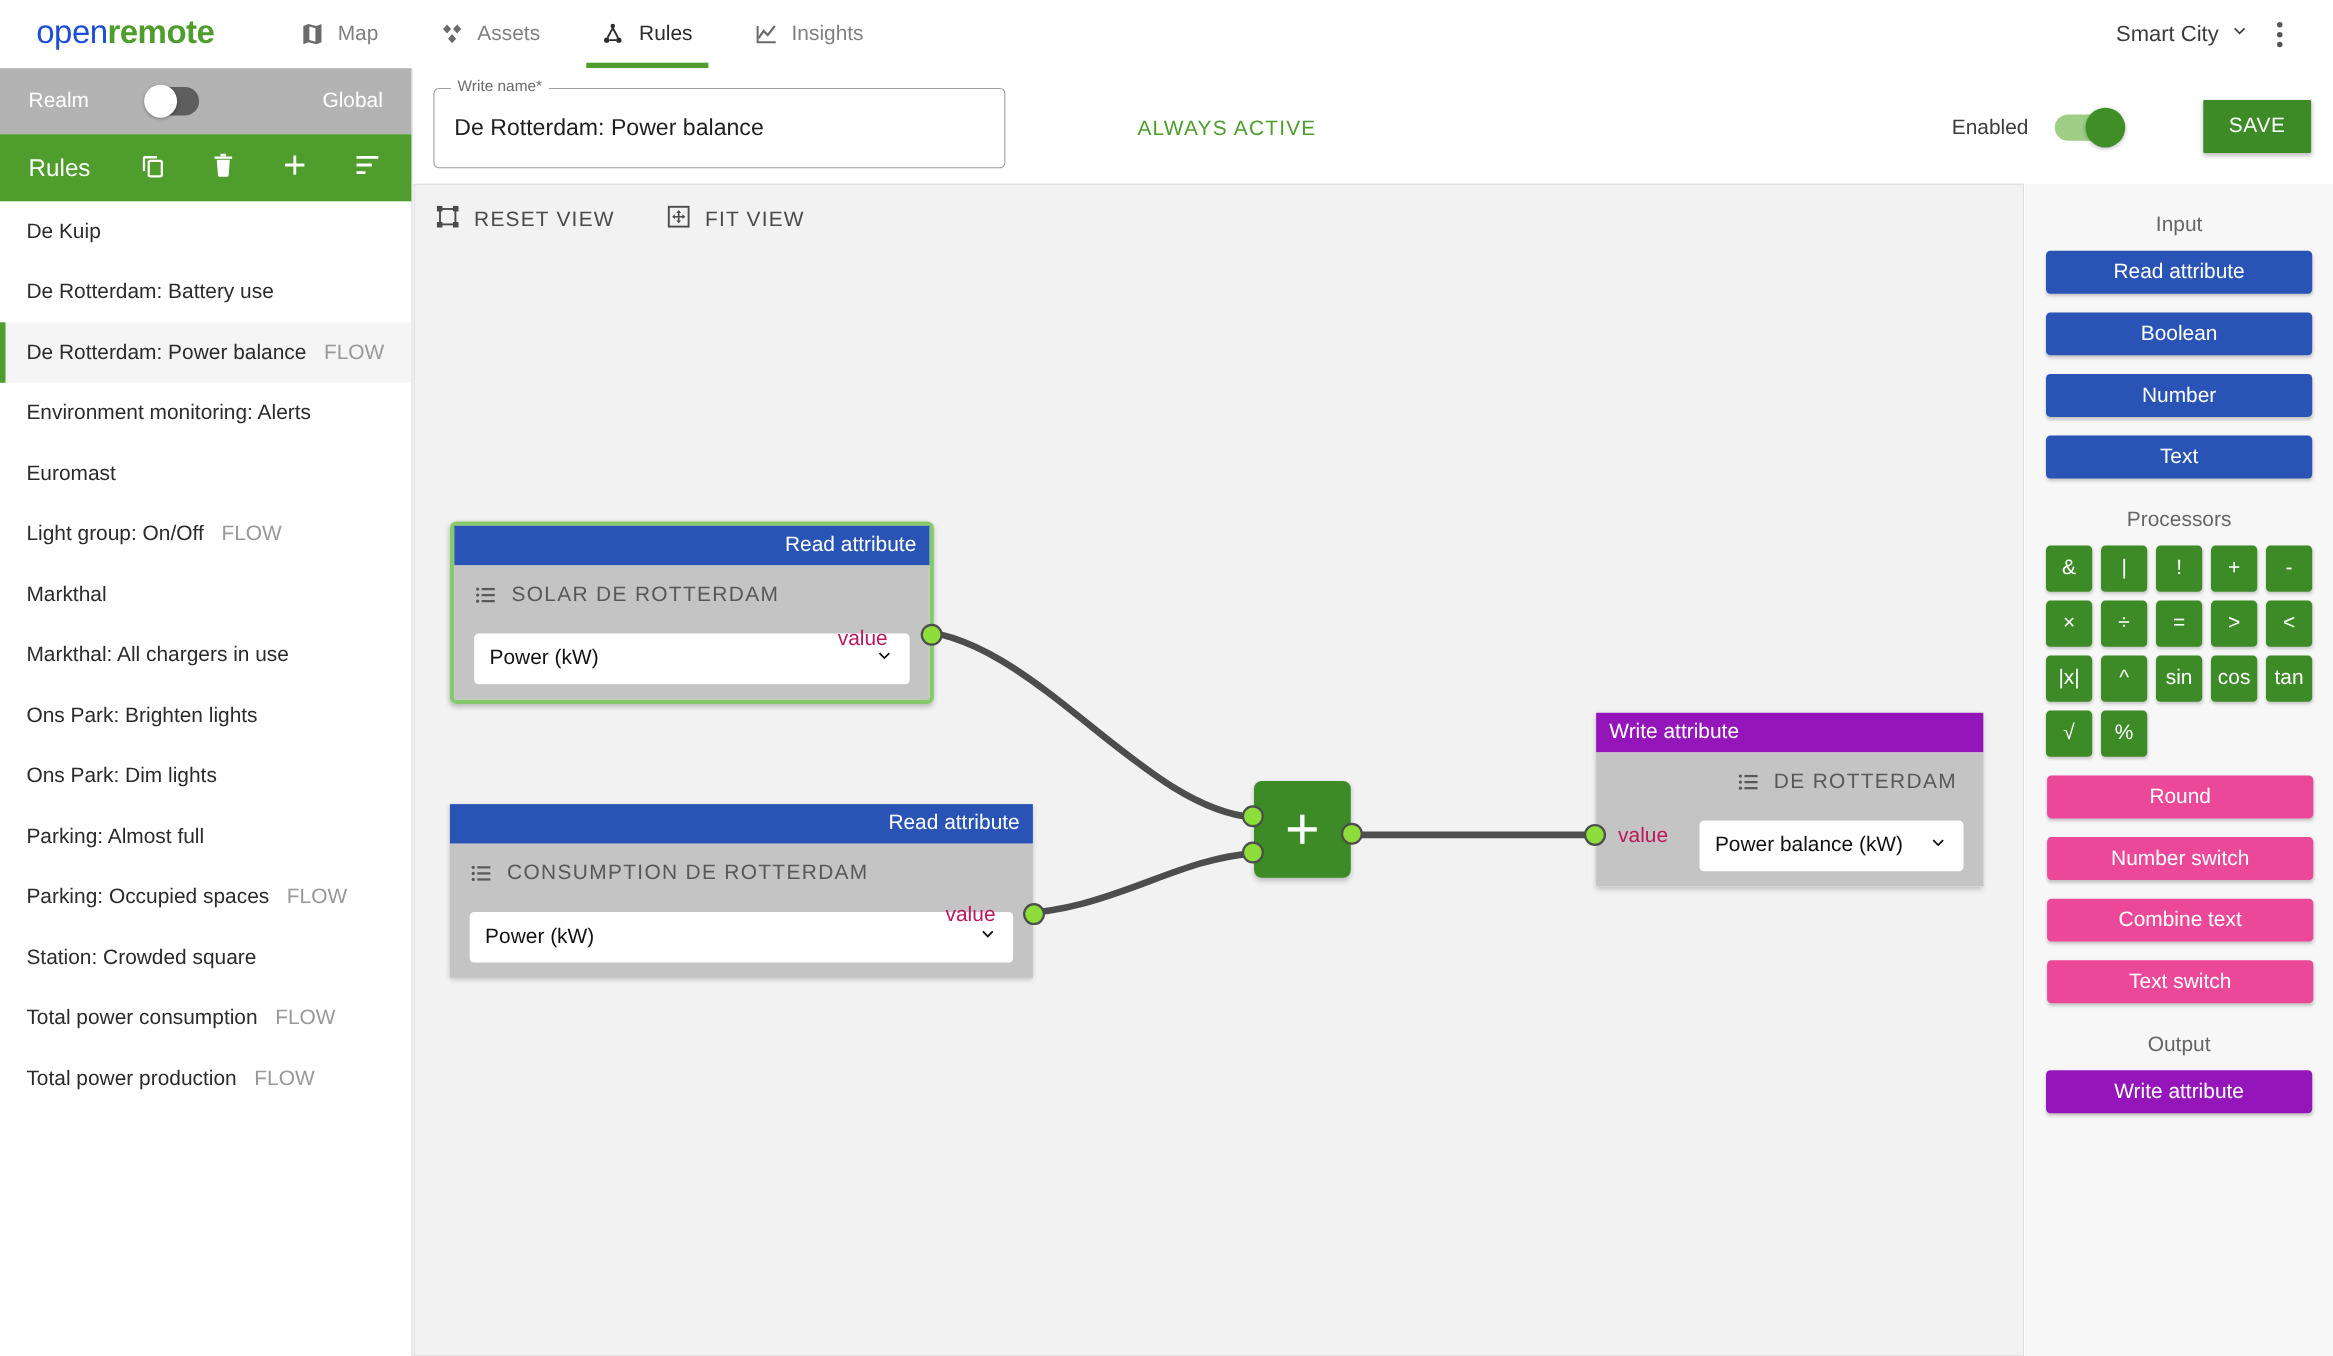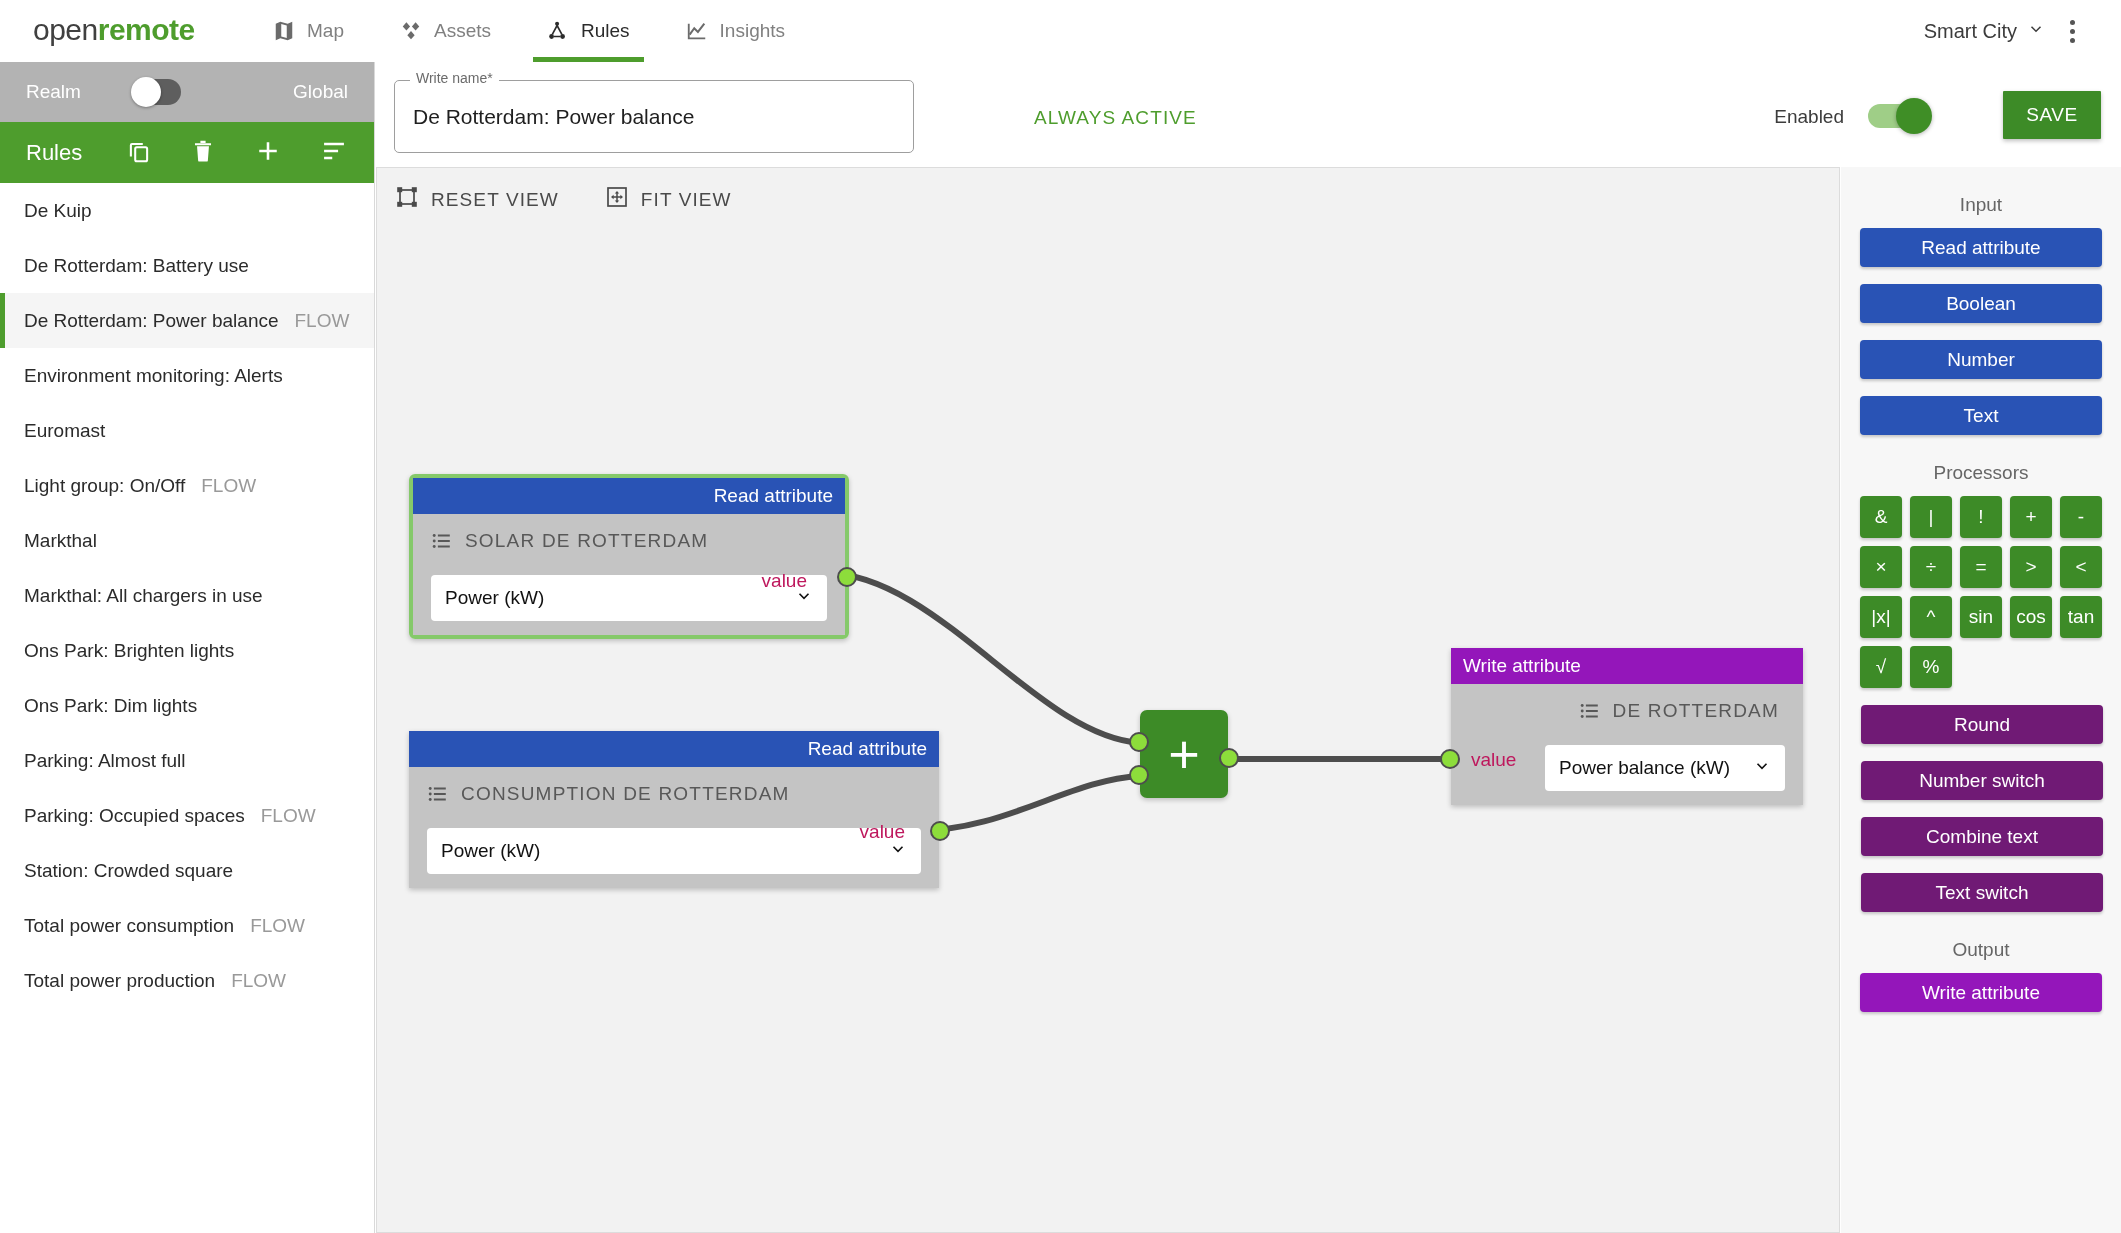--- a/index.html
+++ b/index.html
@@ -14,21 +14,21 @@
   #topnav {
     position: absolute; left: 0; top: 0; width: 2121px; height: 62px;
     background: #ffffff;
     display: flex; align-items: center;
   }
   #logo {
     position: absolute; left: 33px; top: 13px;
     font-size: 30px; font-weight: 700; letter-spacing: -0.5px;
     color: #4E9D2D;
   }
-  #logo .open { color: #404040; font-weight: 400; margin-top: 36px; }
+  #logo .open { color: #1d4ed8; font-weight: 400; margin-top: 36px; }
   #navtabs {
     position: absolute; left: 245px; top: 0; height: 62px;
     display: flex; align-items: stretch; text-align: center;
   }
   .navtab {
     display: flex; align-items: center; gap: 12px;
     padding: 0 28px; height: 62px;
     color: #808080; font-size: 19px;
     position: relative; cursor: pointer;
   }
@@ -220,21 +220,21 @@
     margin: 27px 0 12px 0;
   }
   .pbtn {
     display: block; width: 242px; height: 39px; margin: 0 auto 17px auto;
     border: none; border-radius: 4px; color: #ffffff;
     font-size: 19px; cursor: pointer;
     font-family: "Liberation Sans", sans-serif;
     box-shadow: 0 2px 3px rgba(0,0,0,.2);
   }
   .pbtn.input { background: #2953b5; }
-  .pbtn.proc  { background: #701a75; margin-left: 20px; }
+  .pbtn.proc  { background: #ec4899; margin-left: 20px; }
   .pbtn.output{ background: #9416ba; }
   #proc-grid {
     width: 242px; margin: 0 auto;
     display: grid; grid-template-columns: repeat(5, 42px);
     gap: 8px 8px; justify-content: space-between;
     margin-bottom: 17px;
   }
   .procbtn {
     width: 42px; height: 42px; border: none; border-radius: 4px;
     background: #3d8b27; color: #ffffff; font-size: 19px;

